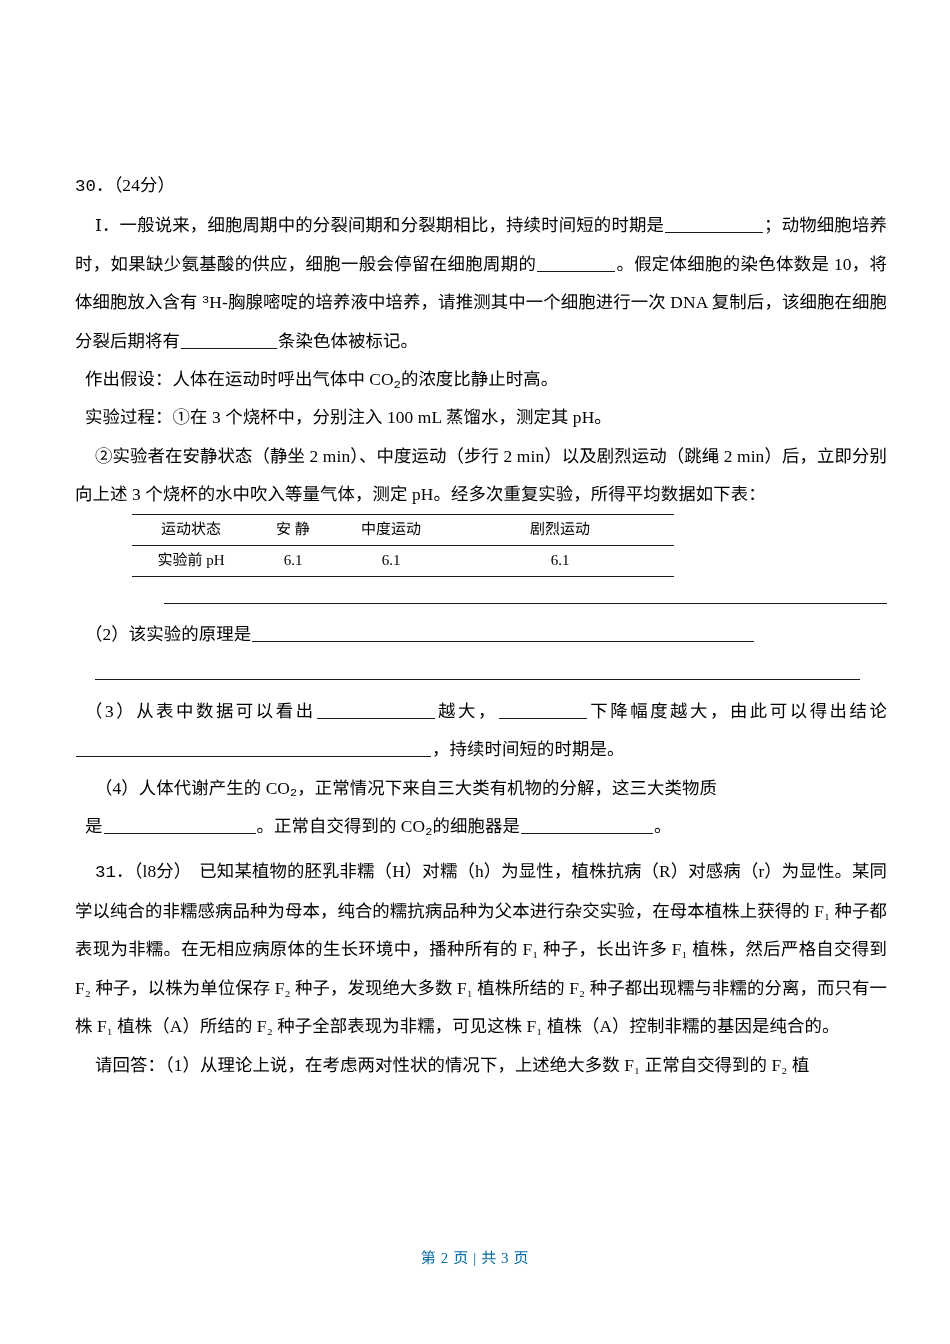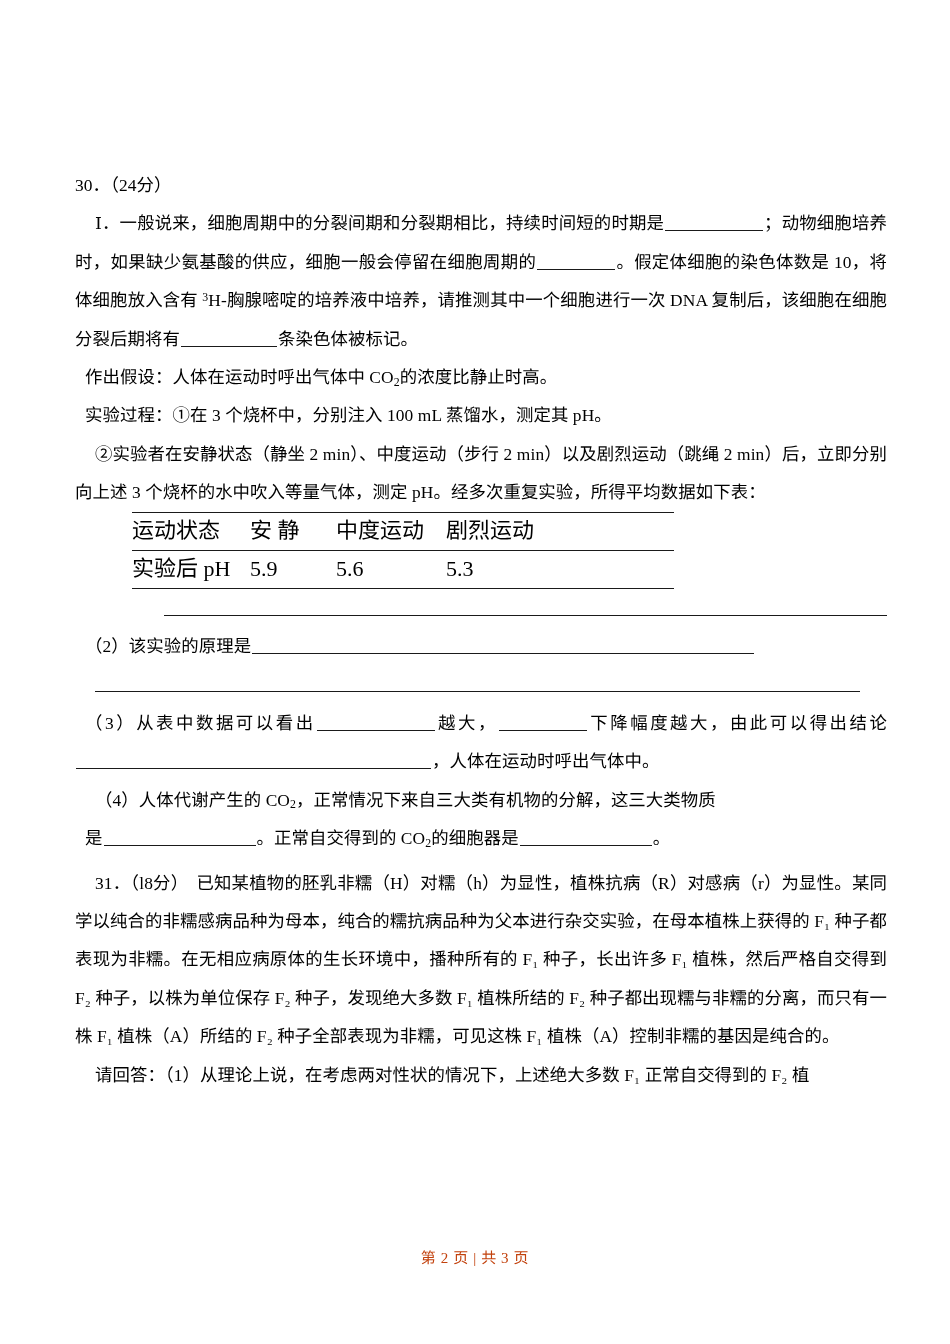--- a/index.html
+++ b/index.html
@@ -37,21 +37,21 @@
     text-align: justify;
     text-justify: inter-ideograph;
     letter-spacing: 0.1px;
     margin: 0;
     white-space: normal;
   }
   .indent1 { text-indent: 20px; }
   .indent-half { text-indent: 10px; }
 
   .latin {
-    font-family: Liberation Serif, serif;
+    font-family: Liberation Mono, monospace;
     margin-top: 12px;
   }
 
   sub {
     font-size: 0.68em;
     vertical-align: -0.22em;
     line-height: 0;
   }
   sup {
     font-size: 0.68em;
@@ -70,22 +70,23 @@
 
   
   .tbl-wrap {
     margin: 0;
     padding: 0;
   }
   table.data-table {
     border-collapse: collapse;
     margin-left: 57px;
     width: 542px;
-    font-size: 22px;
+    font-size: 15px;
     line-height: 1;
+    text-align: center;
   }
   table.data-table td {
     padding: 7px 0 8px 0;
     border-top: 1.3px solid #1a1a1a;
     vertical-align: middle;
     white-space: nowrap;
   }
   table.data-table tr:last-child td {
     border-bottom: 1.3px solid #1a1a1a;
   }
@@ -95,21 +96,21 @@
   table.data-table td.c3 { width: 228px; margin-top: 35px; }
 
   
   #footer {
     position: absolute;
     left: 0;
     top: 1246px;
     width: 950px;
     text-align: center;
     font-size: 15px;
-    color: #c2410c;
+    color: #0369a1;
     letter-spacing: 0.6px;
   }
 </style>
 </head>
 <body>
 
 <div id="page">
 
   <div id="content">
 
@@ -137,44 +138,44 @@
     <div class="tbl-wrap">
       <table class="data-table">
         <tbody>
             <tr>
           <td class="c0">运动状态</td>
           <td class="c1">安 静</td>
           <td class="c2">中度运动</td>
           <td class="c3">剧烈运动</td>
         </tr>
         <tr>
-          <td class="c0">实验后 pH</td>
-          <td class="c1">5.9</td>
-          <td class="c2">5.6</td>
-          <td class="c3">5.3</td>
+          <td class="c0">实验前 pH</td>
+          <td class="c1">6.1</td>
+          <td class="c2">6.1</td>
+          <td class="c3">6.1</td>
         </tr>
       </tbody>
         </table>
     </div>
 
 
     <p class="para" style="text-indent:0">
       <span class="blank" style="width:723px; margin-left:89px"></span>
     </p>
 
     <p class="para indent-half">
       <span>（2）</span><span>该实验的原理是</span><span class="blank" style="width:502px"></span>
     </p>
 
     <p class="para" style="text-indent:0">
       <span class="blank" style="width:765px; margin-left:20px"></span>
     </p>
 
     <p class="para indent-half">
-      <span>（3）</span><span>从表中数据可以看出</span><span class="blank" style="width:118px"></span><span>越大，</span><span class="blank" style="width:88px"></span><span>下降幅度越大，由此可以得出结论</span><span class="blank" style="width:355px"></span><span>，人体在运动时呼出气体中。</span>
+      <span>（3）</span><span>从表中数据可以看出</span><span class="blank" style="width:118px"></span><span>越大，</span><span class="blank" style="width:88px"></span><span>下降幅度越大，由此可以得出结论</span><span class="blank" style="width:355px"></span><span>，持续时间短的时期是。</span>
     </p>
 
     <p class="para indent1">
       <span>（4）</span><span>人体代谢产生的 CO</span><sub class="latin">2</sub><span>，正常情况下来自三大类有机物的分解，这三大类物质</span>
     </p>
 
     <p class="para indent-half">
       <span>是</span><span class="blank" style="width:152px"></span><span>。正常自交得到的 CO</span><sub class="latin">2</sub><span>的细胞器是</span><span class="blank" style="width:132px"></span><span>。</span>
     </p>
 

